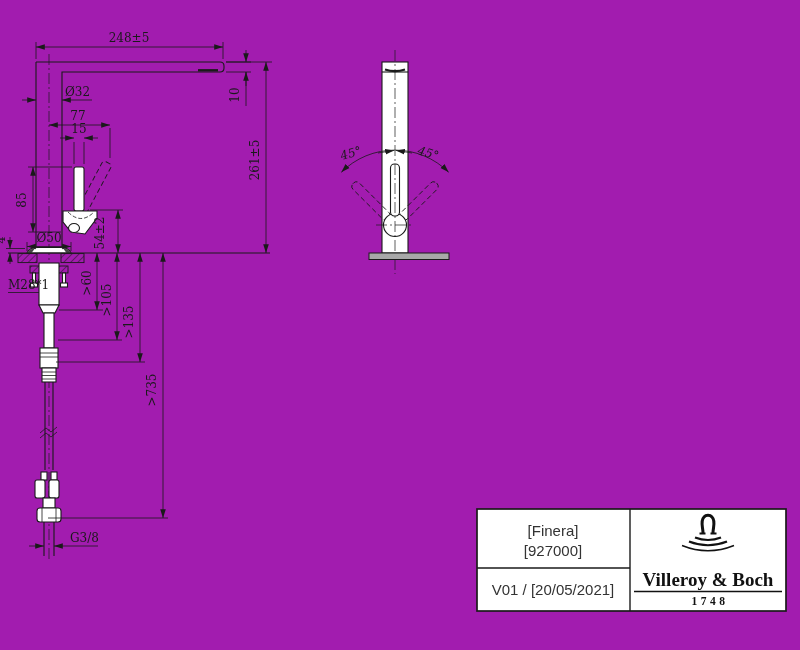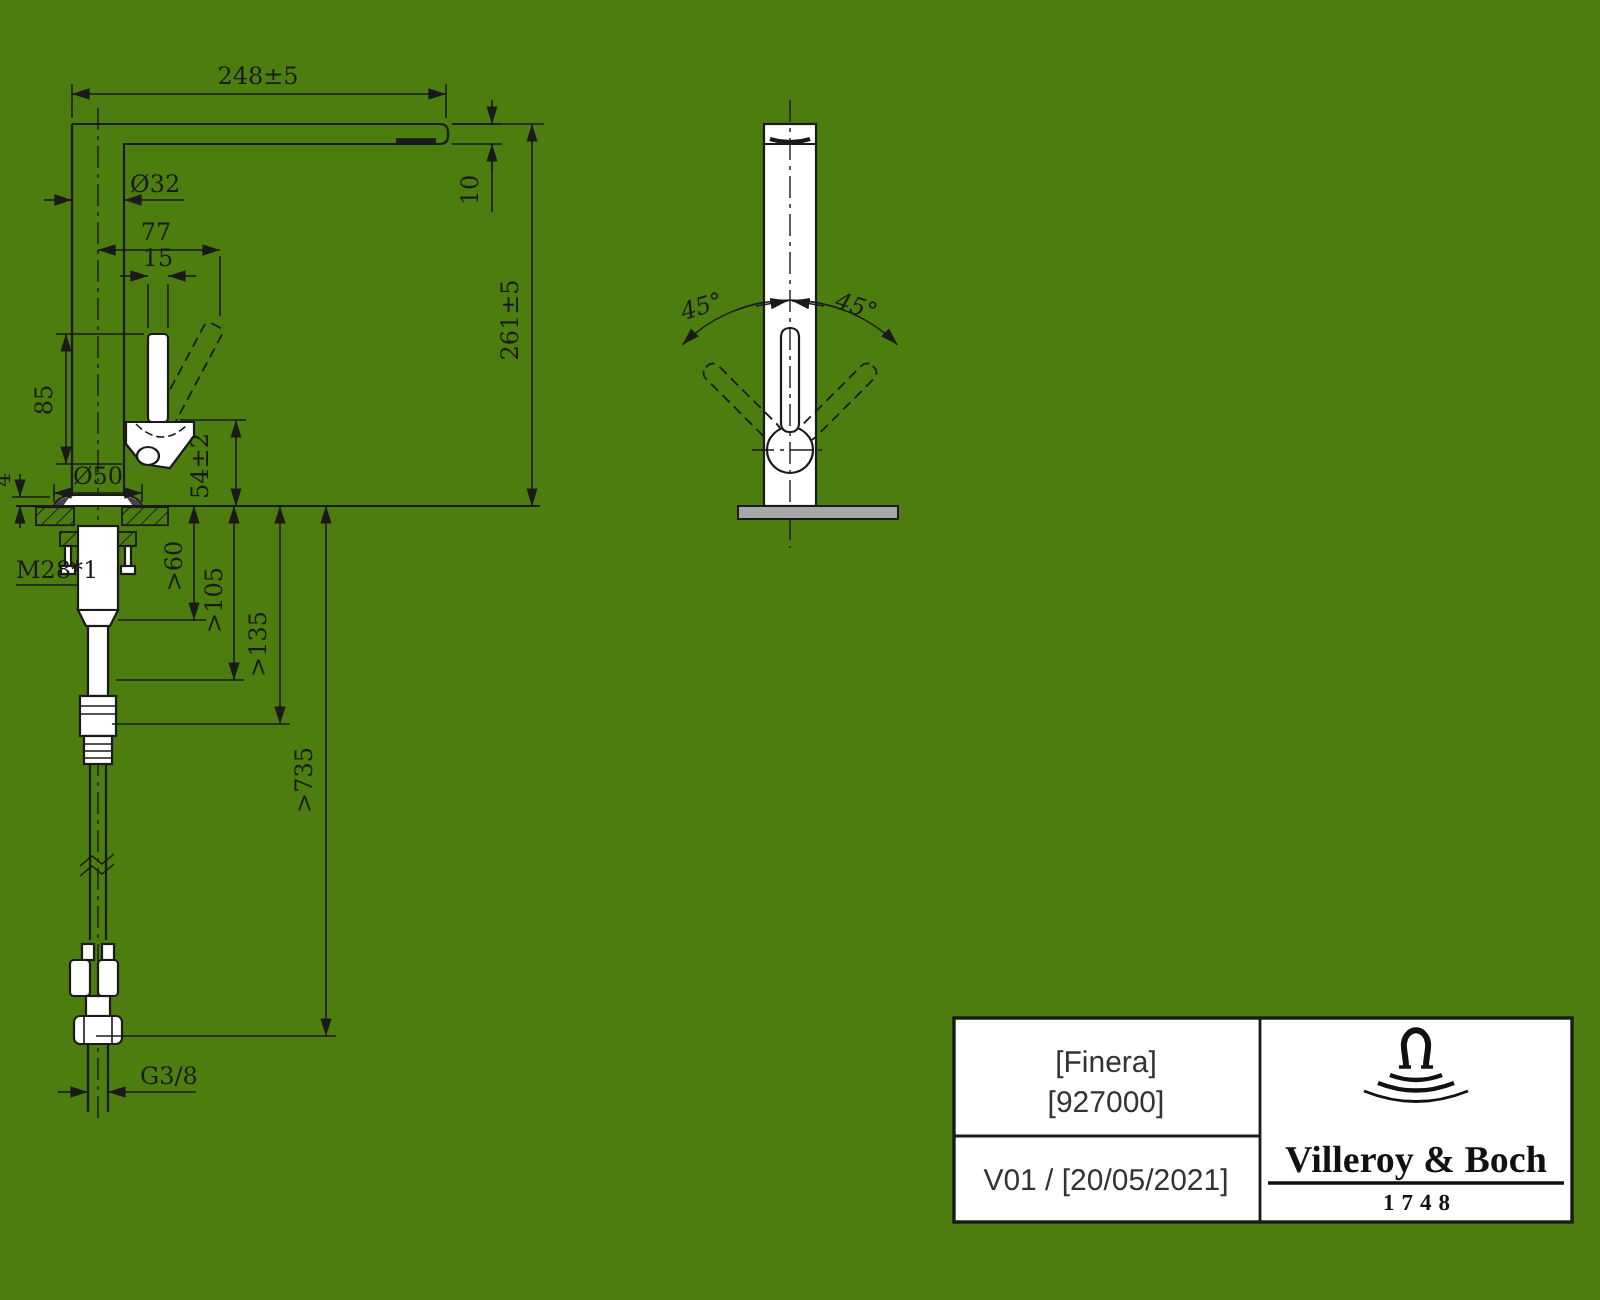--- a/index.html
+++ b/index.html
@@ -1,16 +1,16 @@
 <!DOCTYPE html>
 <html><head>
 <meta charset="utf-8">
 <style>
   html,body{margin:0;padding:0;background:#fff;}
-  .stage{width:800px;height:650px;background:#4d7c0f;position:relative;overflow:hidden;}
+  .stage{width:800px;height:650px;background:#a21caf;position:relative;overflow:hidden;}
   svg{display:block;}
   .dim{font-family:"DejaVu Serif",serif;font-size:12px;fill:#1a1a1a;}
   .dim-sm{font-family:"DejaVu Serif",serif;font-size:11px;fill:#1a1a1a;}
   .ang{font-family:"DejaVu Serif",serif;font-size:12px;font-style:italic;fill:#1a1a1a;}
   .tb-text{font-family:"Liberation Sans",sans-serif;font-size:15px;fill:#333;}
   .brand{font-family:"Liberation Serif",serif;font-size:19px;font-weight:bold;fill:#111;}
   .brand-year{font-family:"Liberation Serif",serif;font-size:11.5px;font-weight:bold;fill:#111;letter-spacing:3.5px;}
   .oline{stroke:#1a1a1a;stroke-width:1.1;fill:none;}
   .oline-f{stroke:#1a1a1a;stroke-width:1.1;fill:#fff;}
   .tline{stroke:#1a1a1a;stroke-width:0.8;fill:none;}

